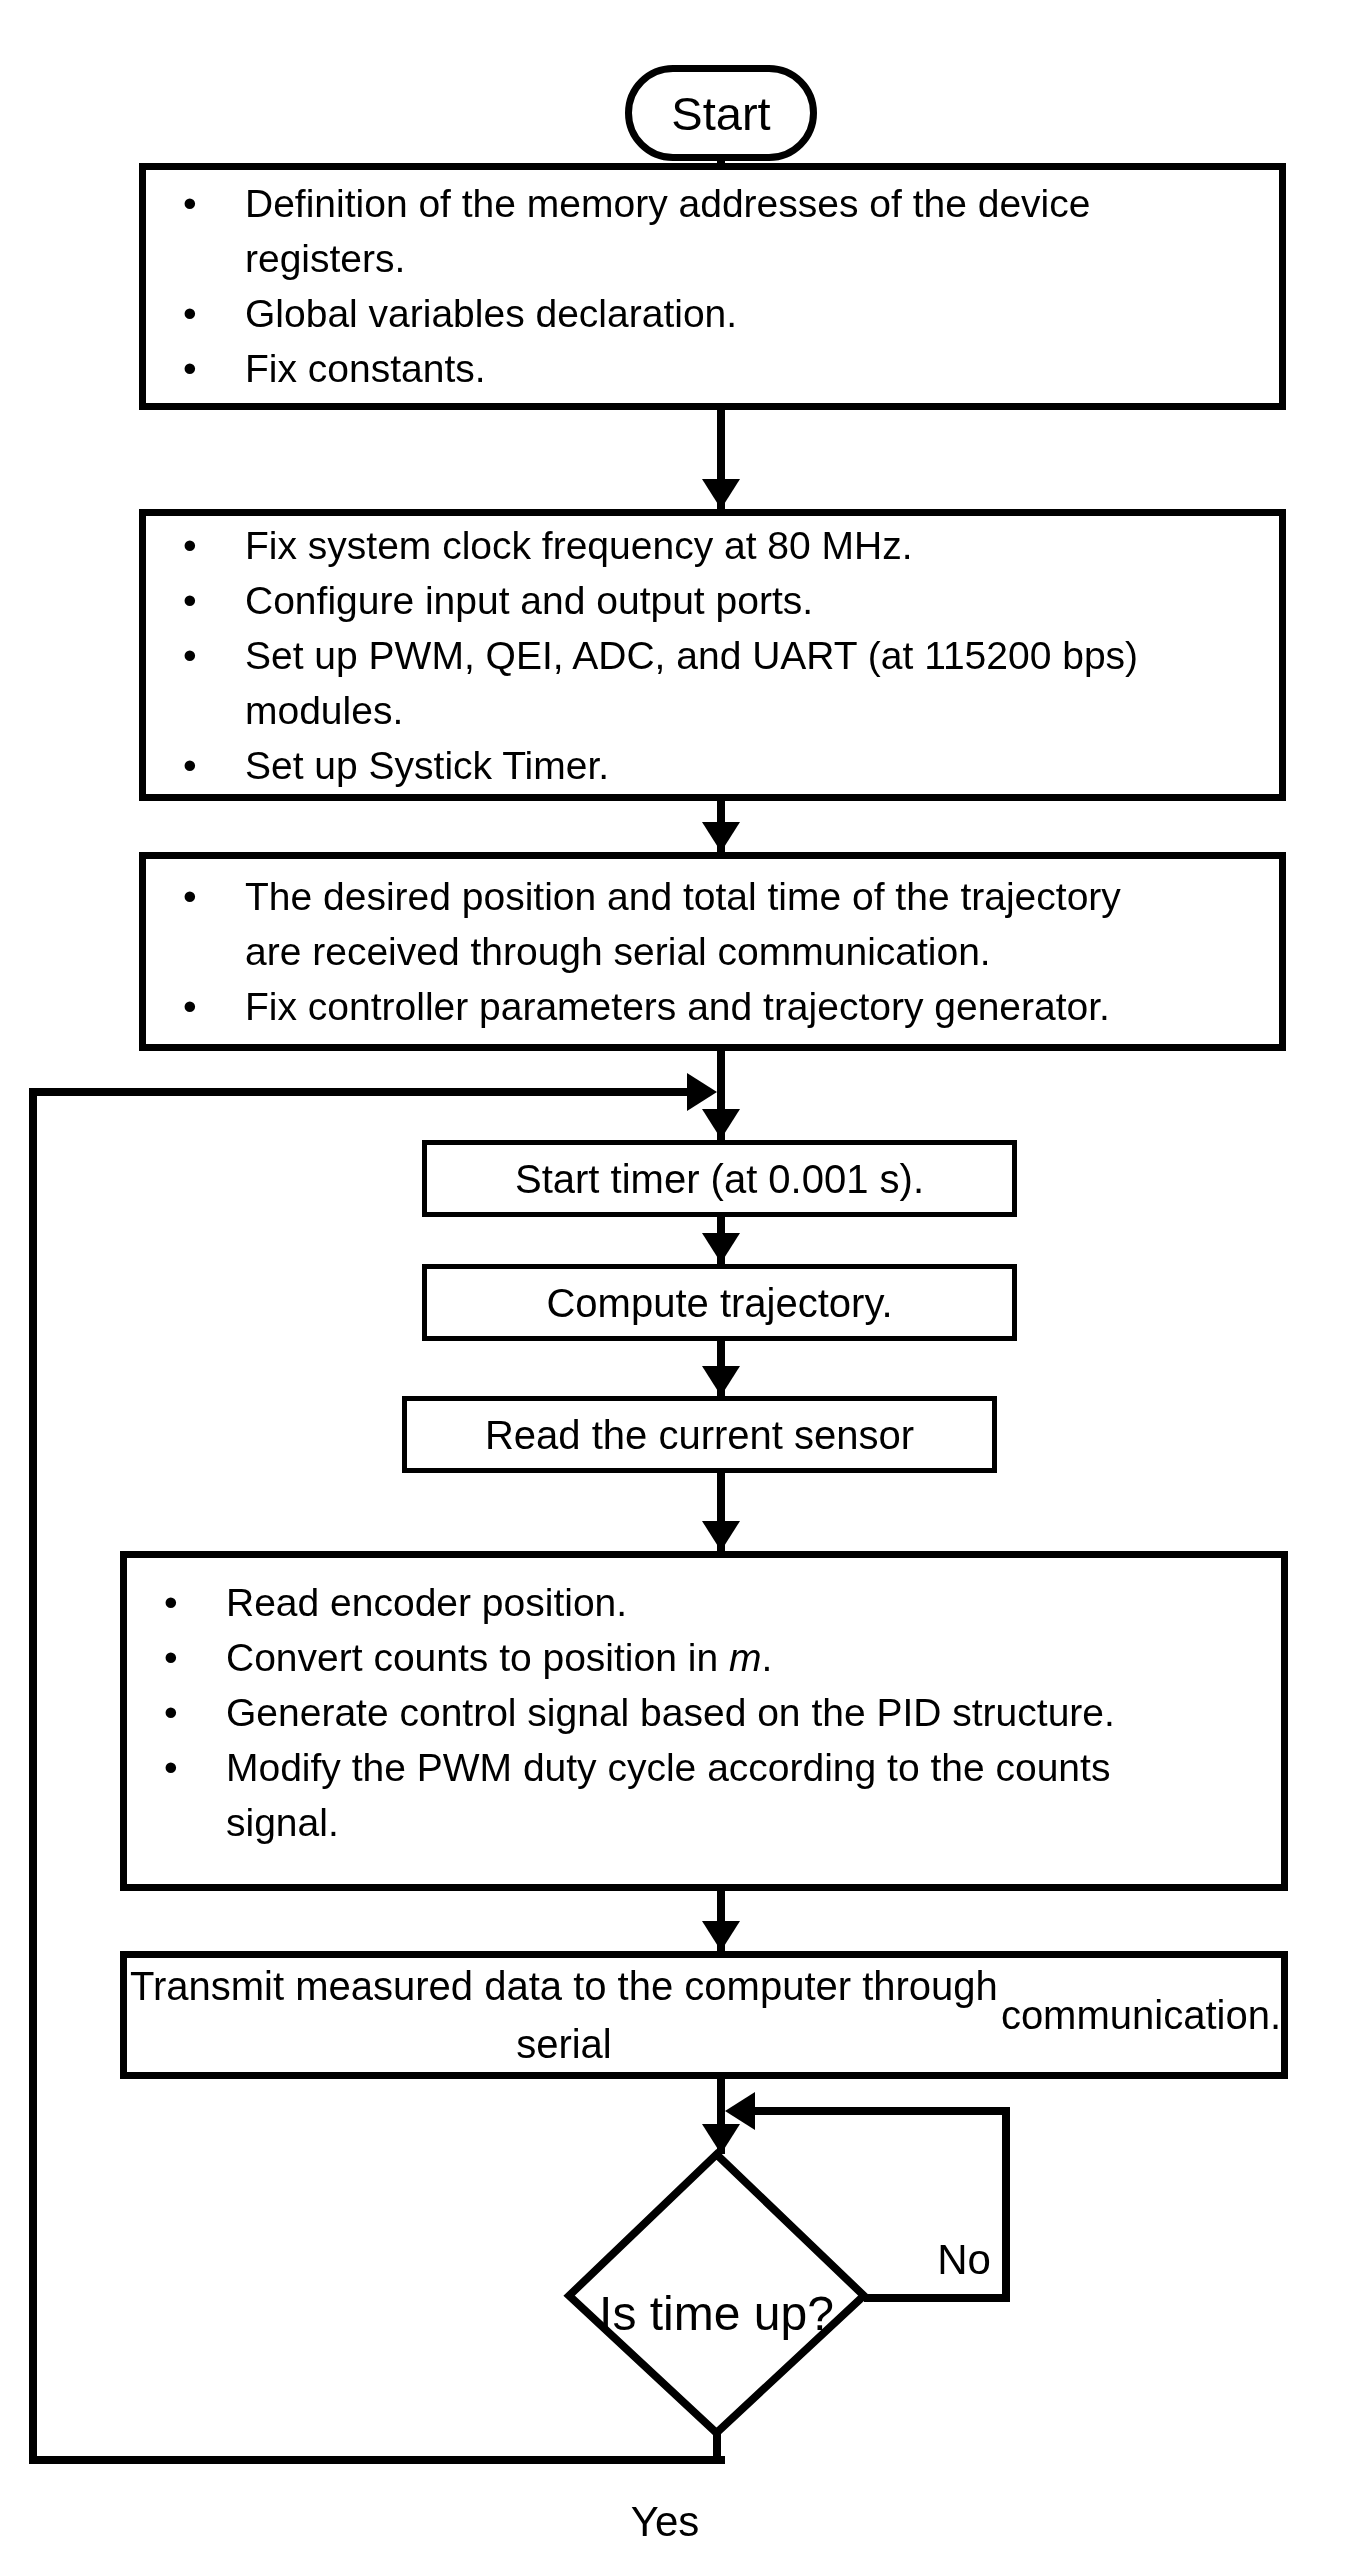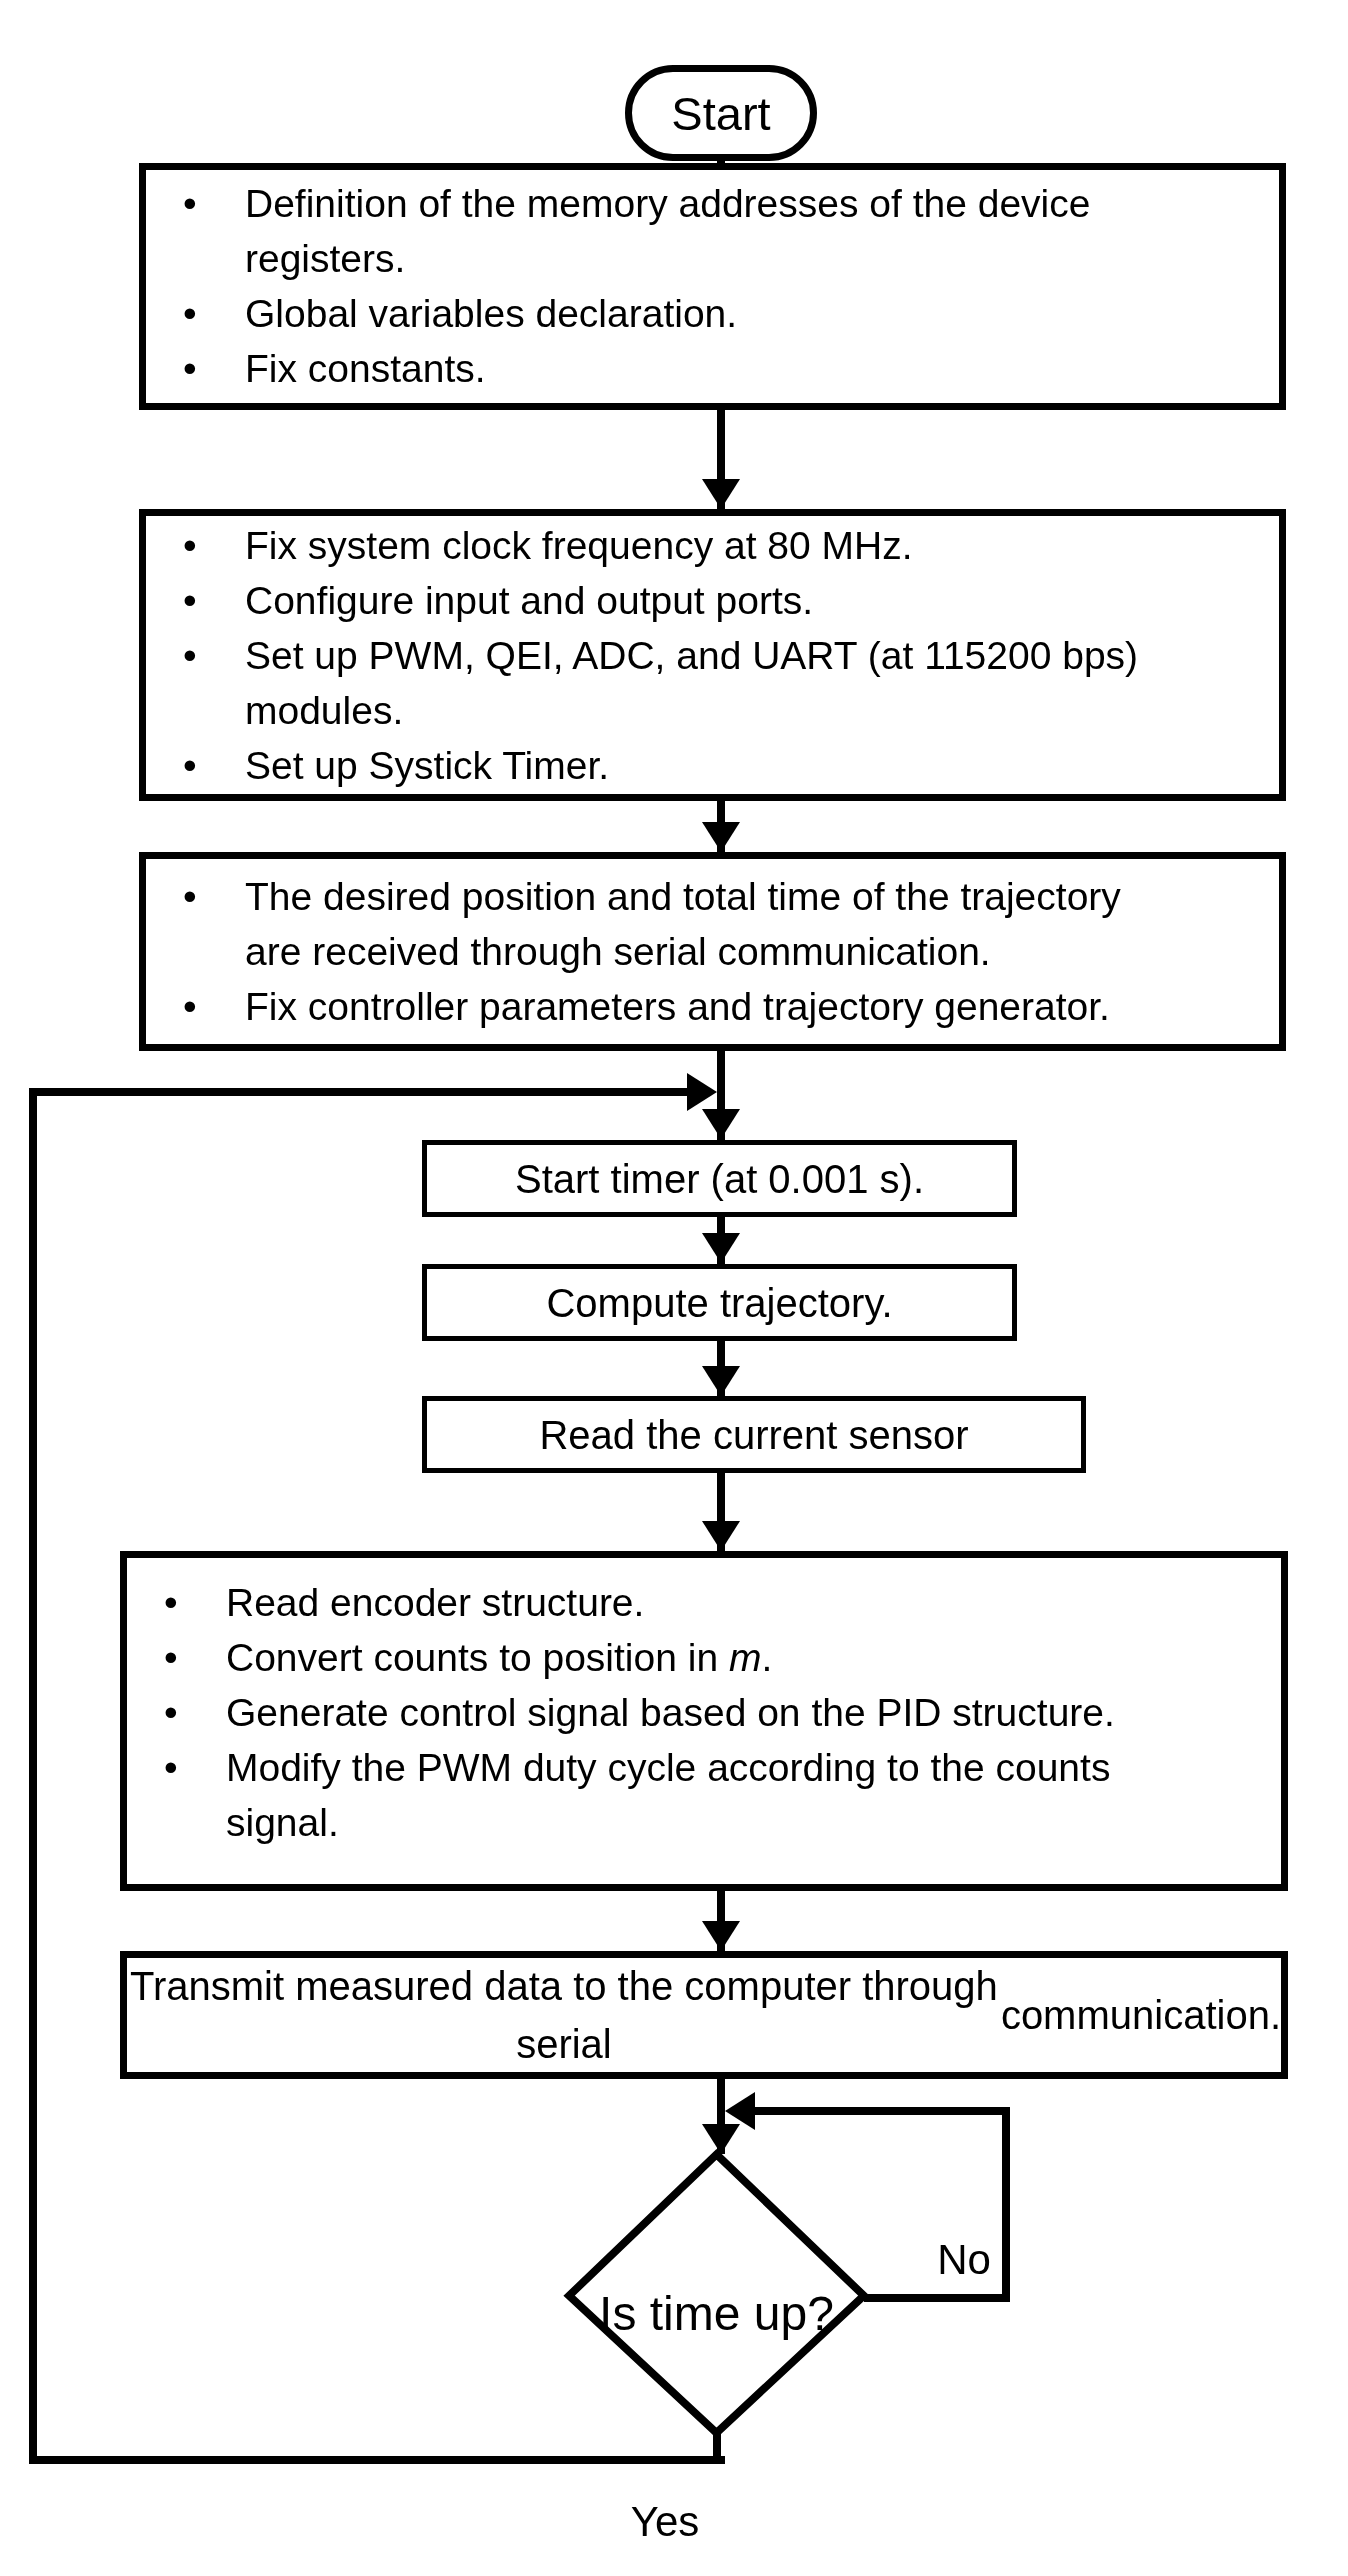--- a/index.html
+++ b/index.html
@@ -124,28 +124,28 @@
   </div>
 
   <div class="box box-thin center-box" style="left:422px;top:1140px;width:595px;height:77px;text-align:right;">
     <span>Start timer (at 0.001 s).</span>
   </div>
 
   <div class="box box-thin center-box" style="left:422px;top:1264px;width:595px;height:77px;">
     <span>Compute trajectory.</span>
   </div>
 
-  <div class="box box-thin center-box" style="left:422px;top:1396px;width:664px;height:77px;">
+  <div class="box box-thin center-box" style="left:402px;top:1396px;width:595px;height:77px;">
     <span>Read the current sensor</span>
   </div>
 
   <div class="box blist" style="left:120px;top:1551px;width:1168px;height:340px;padding-top:17px;">
     <div class="brow">
       <span class="bullet">•</span>
-      <span class="btext">Read encoder structure.</span>
+      <span class="btext">Read encoder position.</span>
     </div>
     <div class="brow">
       <span class="bullet">•</span>
       <span class="btext"><span>Convert counts to position in </span><span class="em">m</span><span>.</span></span>
     </div>
     <div class="brow">
       <span class="bullet">•</span>
       <span class="btext">Generate control signal based on the PID structure.</span>
     </div>
     <div class="brow">

